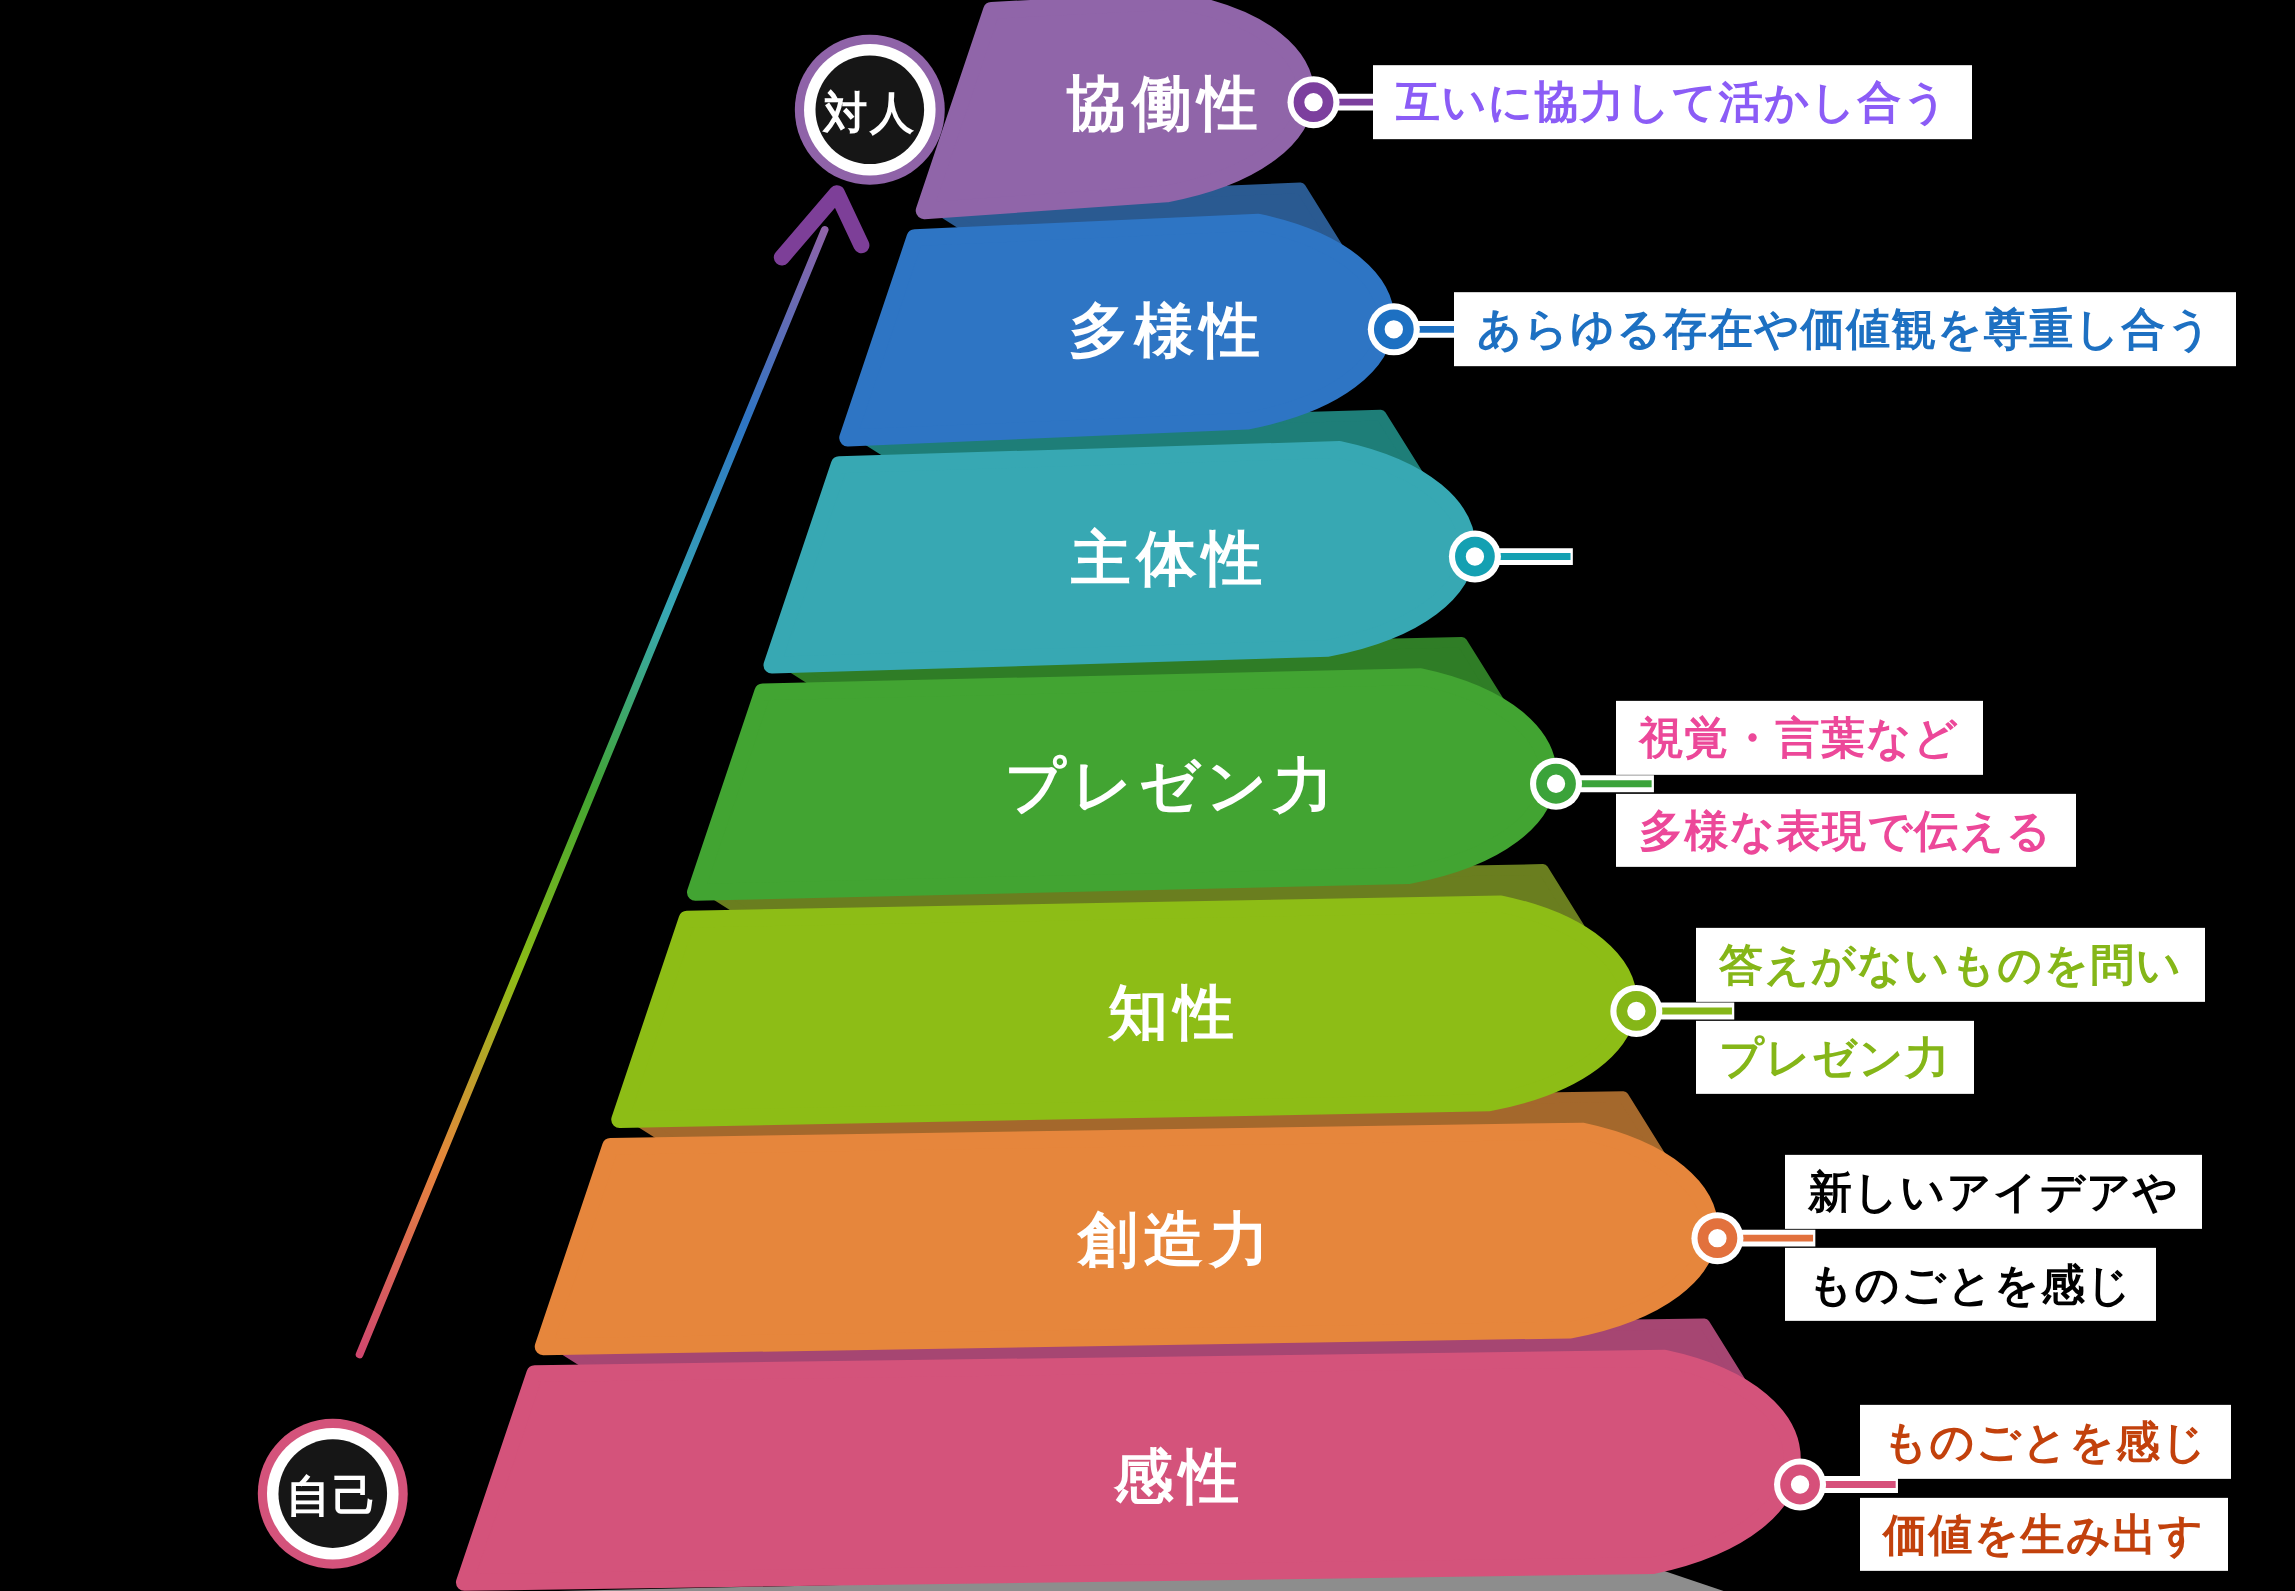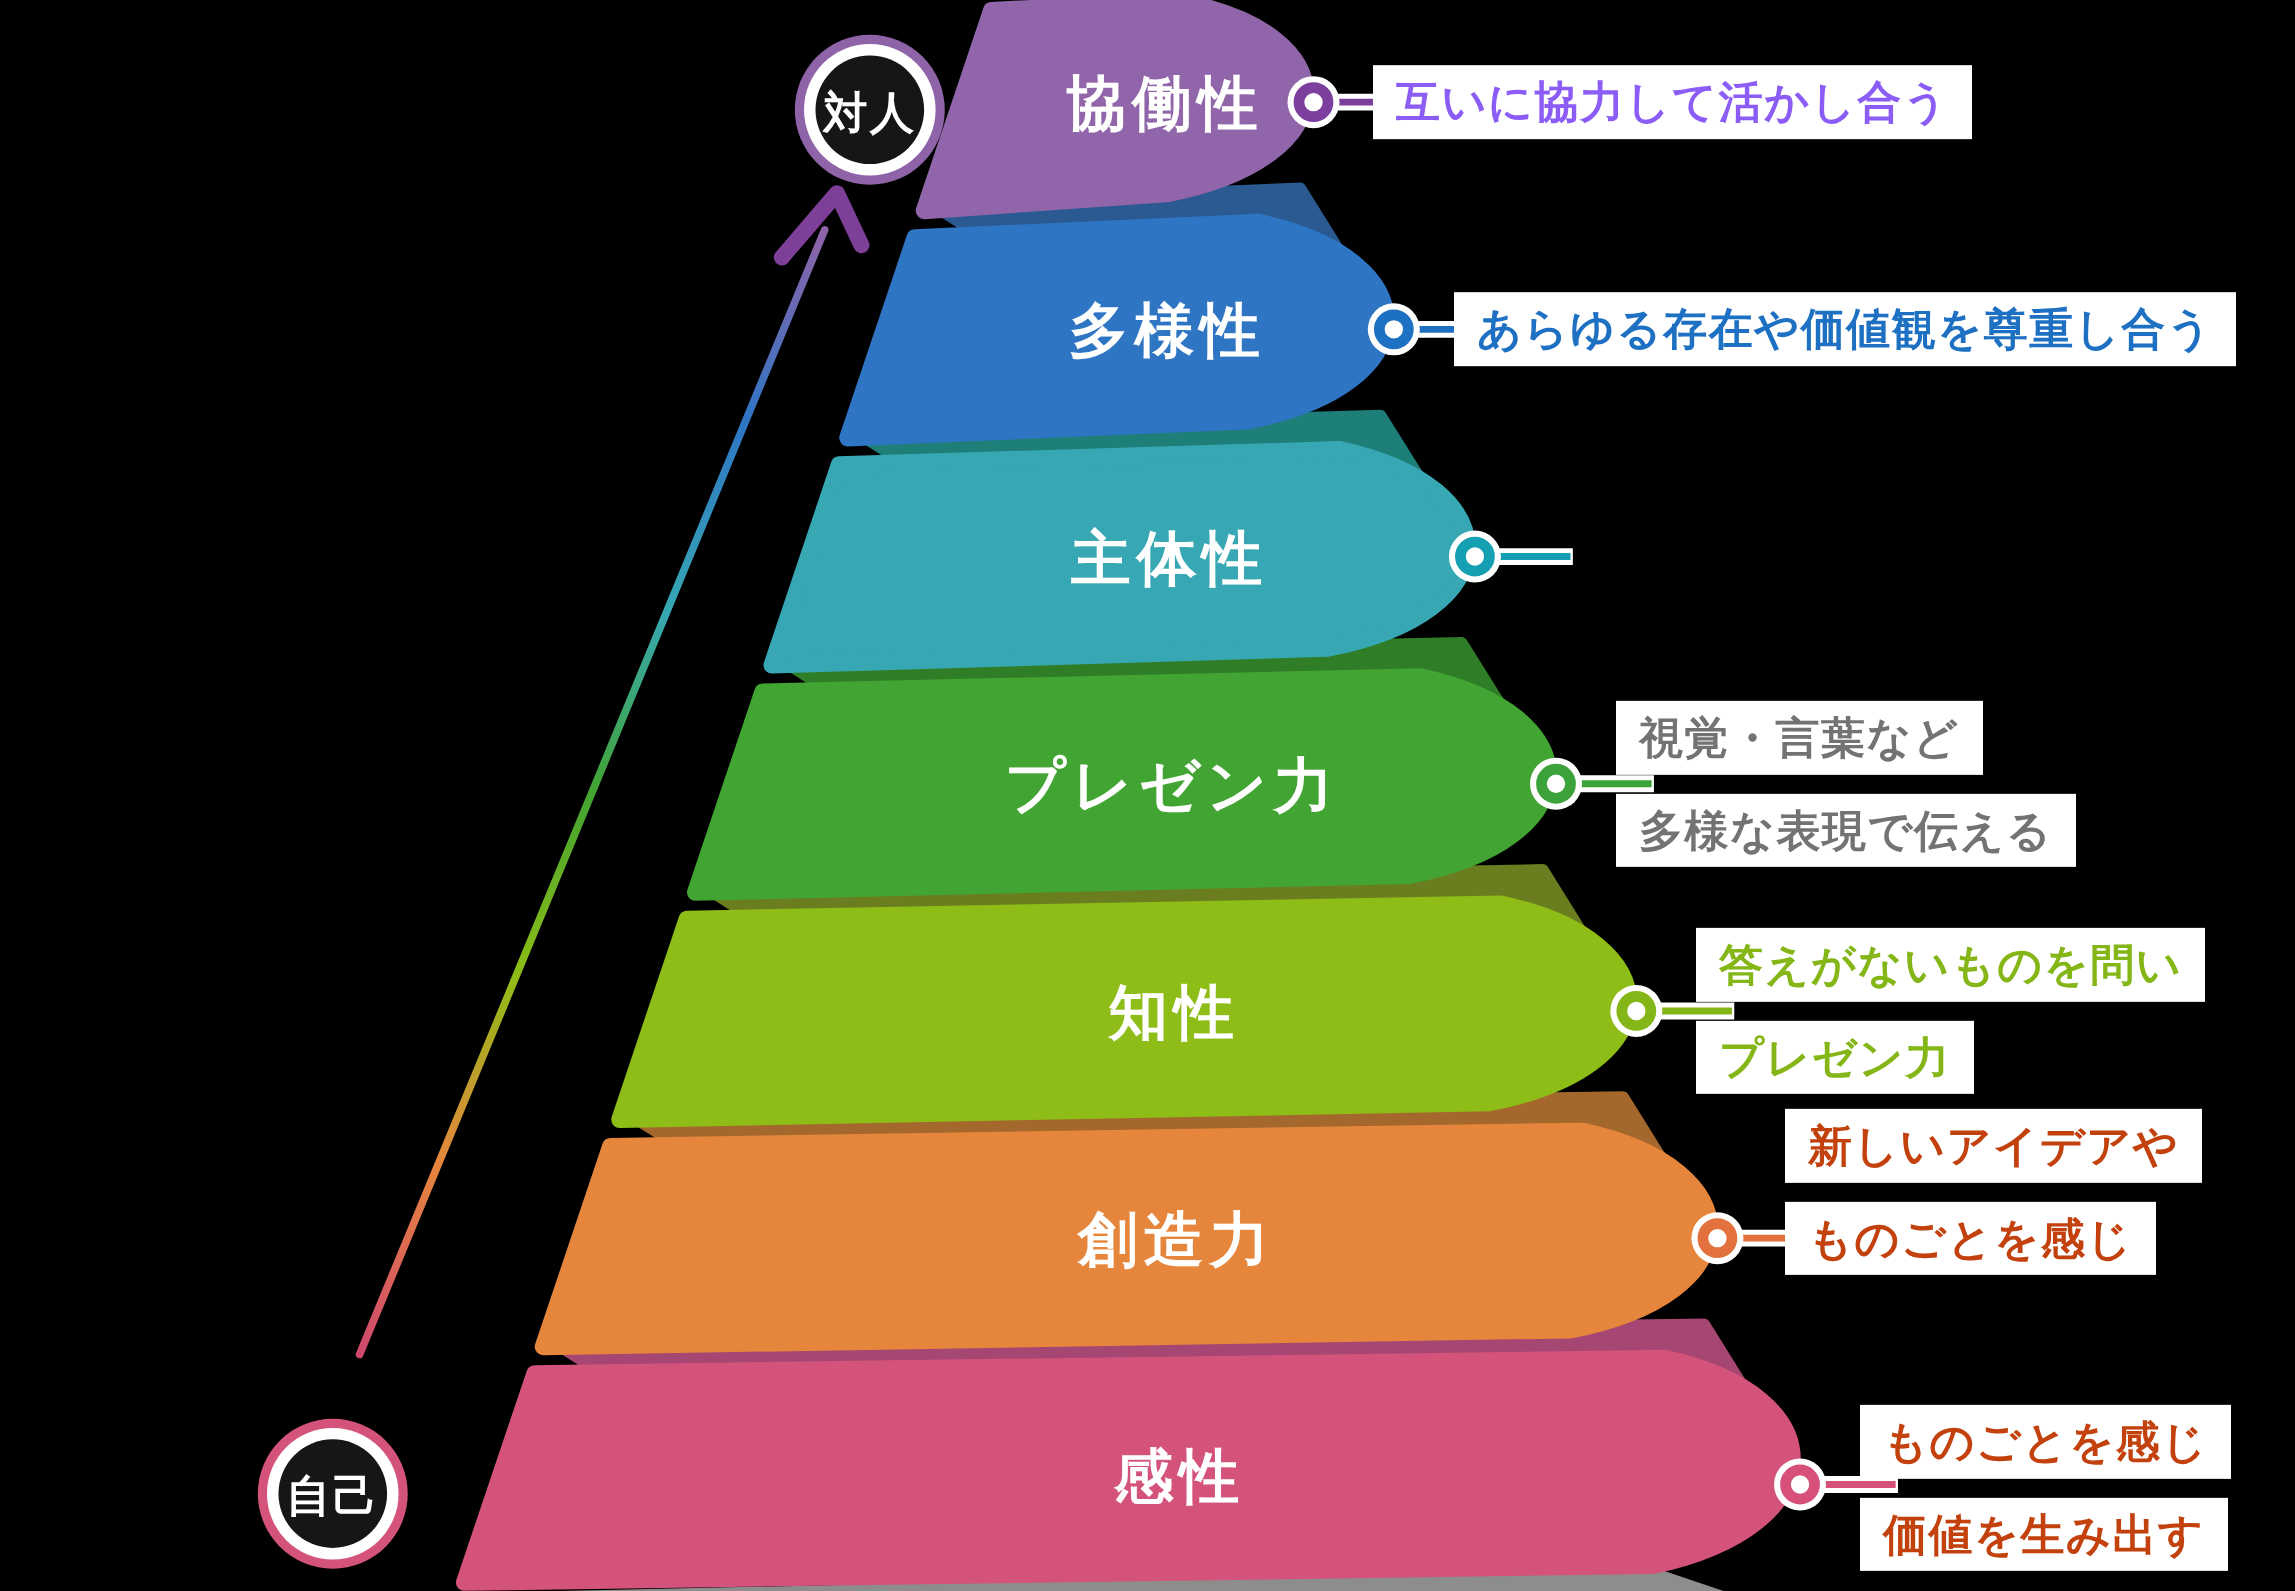--- a/index.html
+++ b/index.html
@@ -119,29 +119,29 @@
       <text class="endpoint-label" x="435" y="1955">自己</text>
     </g>
   </svg>
 
   <div class="callout" style="left: 1373px; top: 102px; color: #8b5cf6; text-align: center;">
     <span class="c-line">互いに協力して活かし合う</span>
   </div>
   <div class="callout" style="left: 1454px; top: 329px; color: rgb(29, 112, 194);">
     <span class="c-line">あらゆる存在や価値観を尊重し合う</span>
   </div>
-  <div class="callout" style="left: 1616px; top: 784px; color: #737373;">
+  <div class="callout" style="left: 1616px; top: 784px; color: #ec4899;">
     <span class="c-line">視覚・言葉など</span>
     <span class="c-line">多様な表現で伝える</span>
   </div>
   <div class="callout" style="left: 1696px; top: 1011px; color: rgb(133, 182, 24); text-align: center;">
     <span class="c-line">答えがないものを問い</span>
     <span class="c-line">プレゼン力</span>
   </div>
-  <div class="callout" style="left: 1777px; top: 1192px; color: #c2410c; padding-left: 8px;">
+  <div class="callout" style="left: 1777px; top: 1238px; color: #000000; padding-left: 8px;">
     <span class="c-line">新しいアイデアや</span>
     <span class="c-line">ものごとを感じ</span>
   </div>
   <div class="callout" style="left: 1860px; top: 1488px; color: #c2410c;">
     <span class="c-line">ものごとを感じ</span>
     <span class="c-line">価値を生み出す</span>
   </div>
 
 </div>
 

